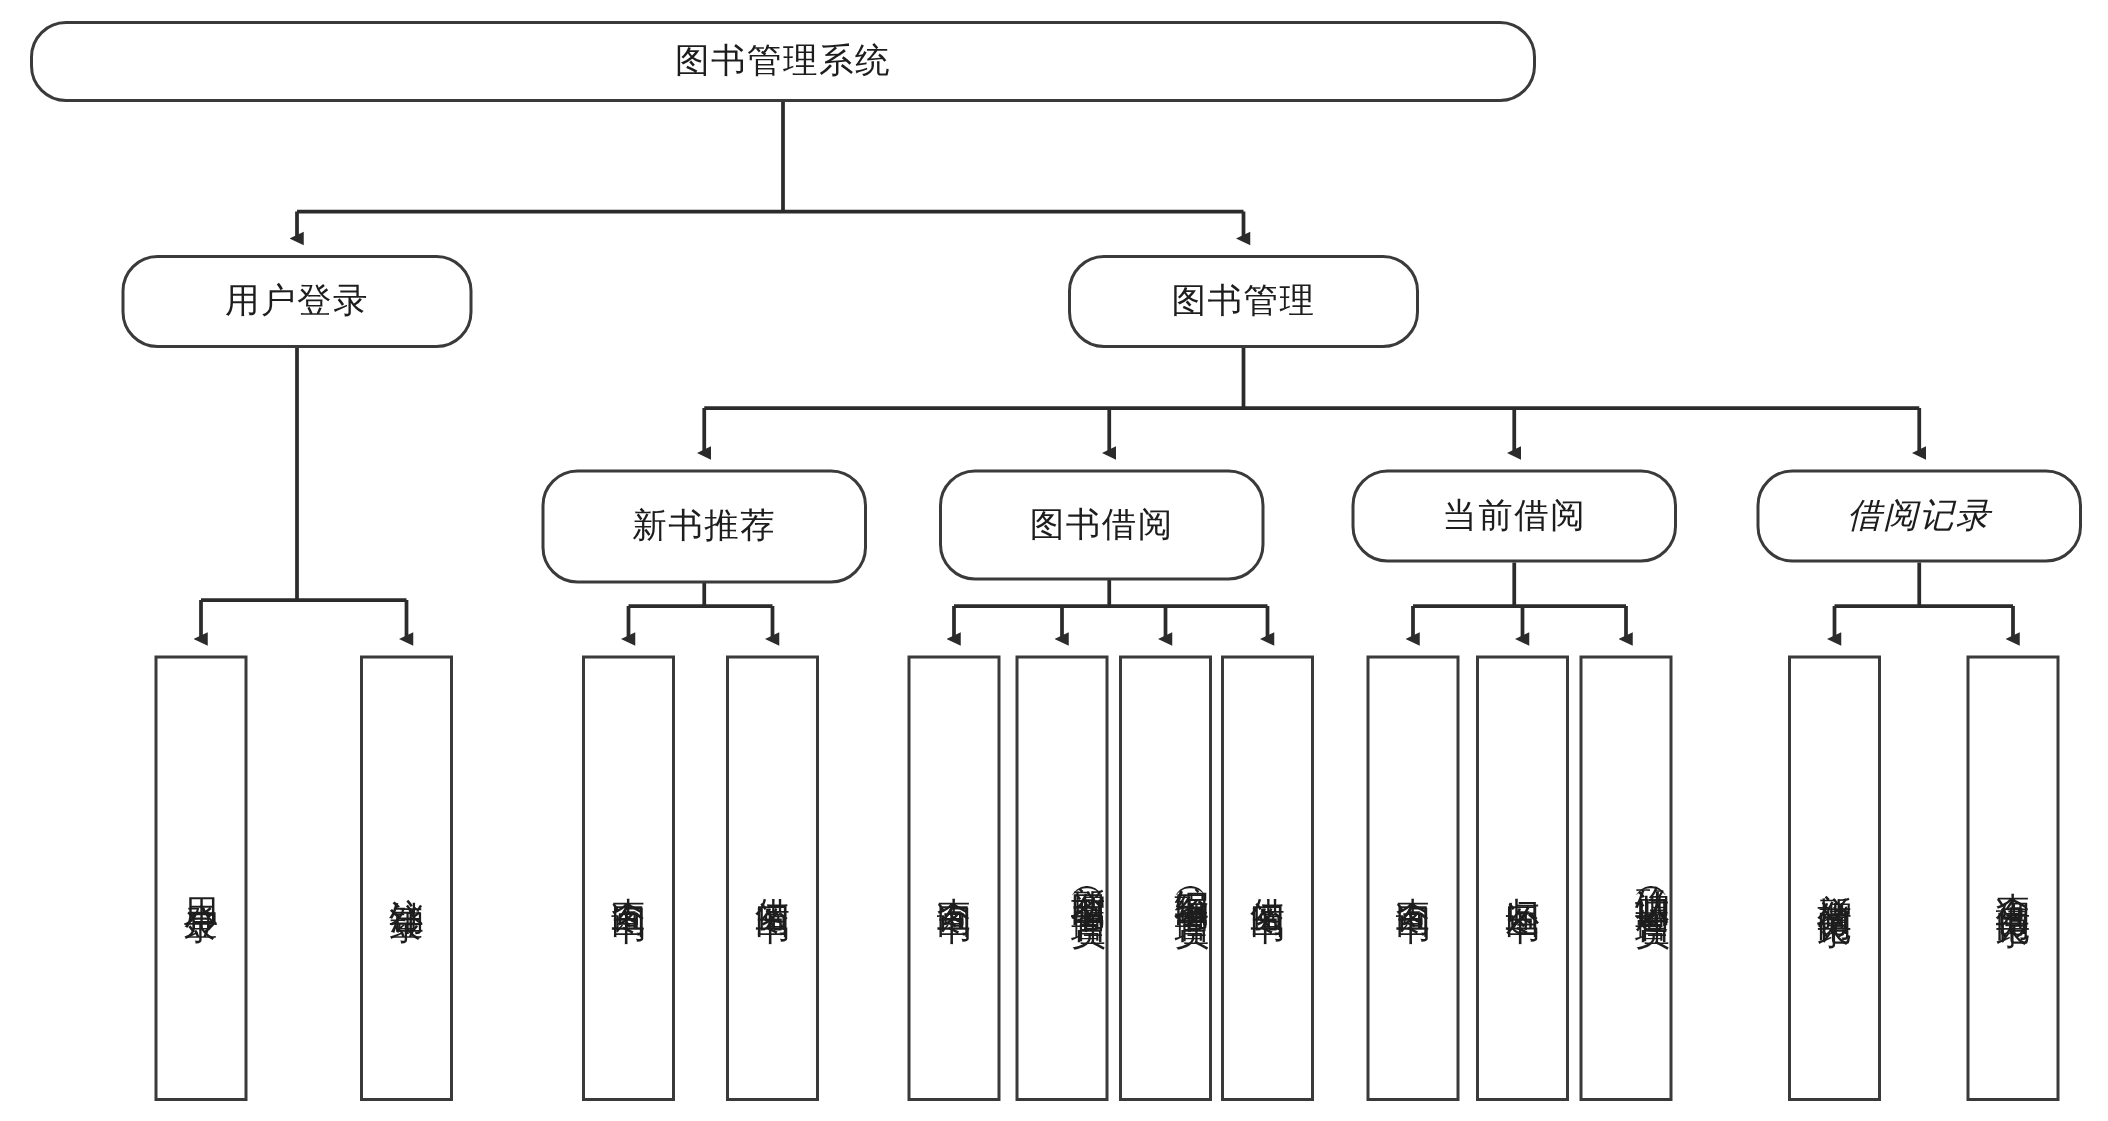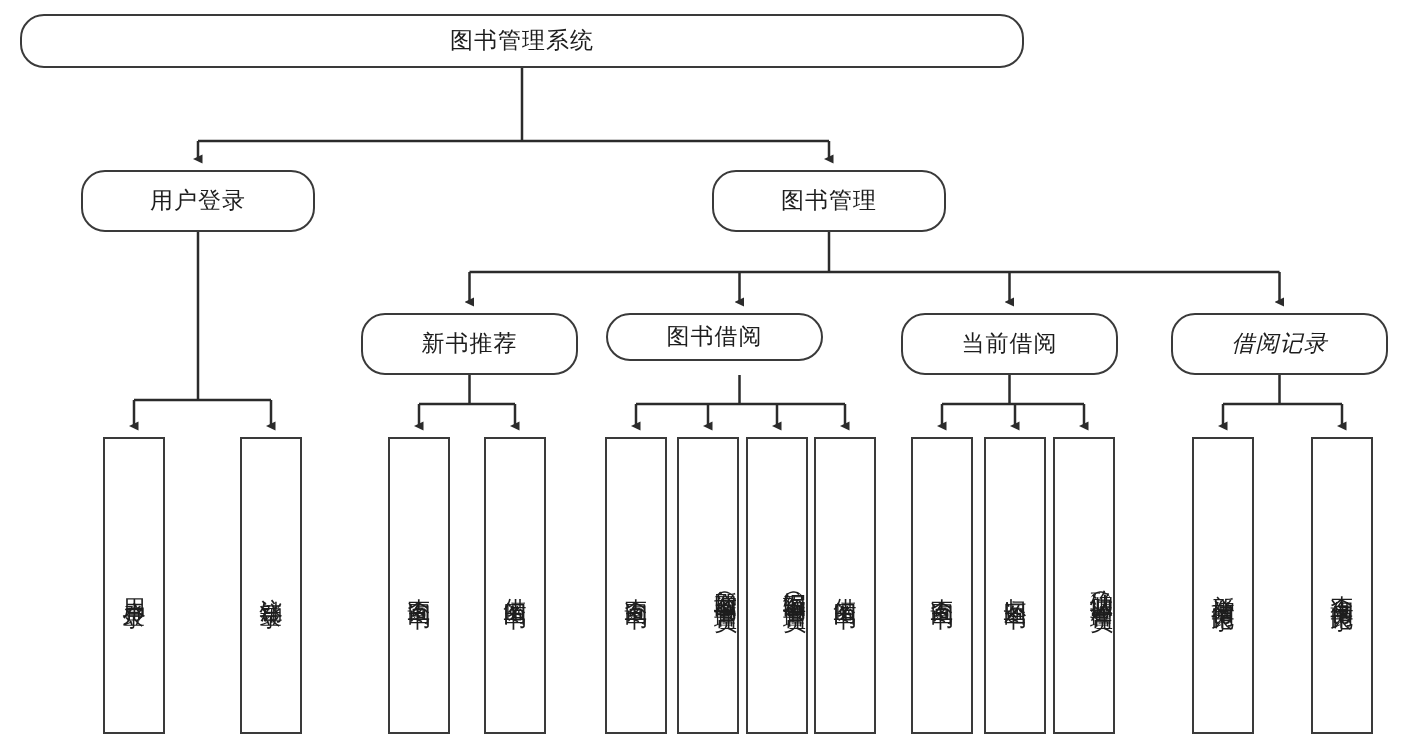--- a/index.html
+++ b/index.html
@@ -124,24 +124,24 @@
   <div id="nodes">
       <div class="node horiz" style="left: 20px; top: 14px; width: 1004px; height: 54px;">
         <span>图书管理系统</span>
       </div>
       <div class="node horiz" style="left: 81px; top: 170px; width: 234px; height: 62px;">
         <span>用户登录</span>
       </div>
       <div class="node horiz" style="left: 712px; top: 170px; width: 234px; height: 62px;">
         <span>图书管理</span>
       </div>
-      <div class="node horiz" style="left: 361px; top: 313px; width: 217px; height: 62px; align-items: center;">
+      <div class="node horiz" style="left: 361px; top: 313px; width: 217px; height: 76px; align-items: center;">
         <span>新书推荐</span>
       </div>
-      <div class="node horiz" style="left: 606px; top: 313px; width: 217px; height: 48px;">
+      <div class="node horiz" style="left: 626px; top: 313px; width: 217px; height: 74px;">
         <span>图书借阅</span>
       </div>
       <div class="node horiz" style="left: 901px; top: 313px; width: 217px; height: 62px; align-items: center;">
         <span>当前借阅</span>
       </div>
       <div class="node horiz" style="left: 1171px; top: 313px; width: 217px; height: 62px; font-style: italic;">
         <span>借阅记录</span>
       </div>
       <div class="node vert midalign" style="left: 103px; top: 437px; width: 62px; height: 297px;">
         <span class="vert-label">用户登录</span>

